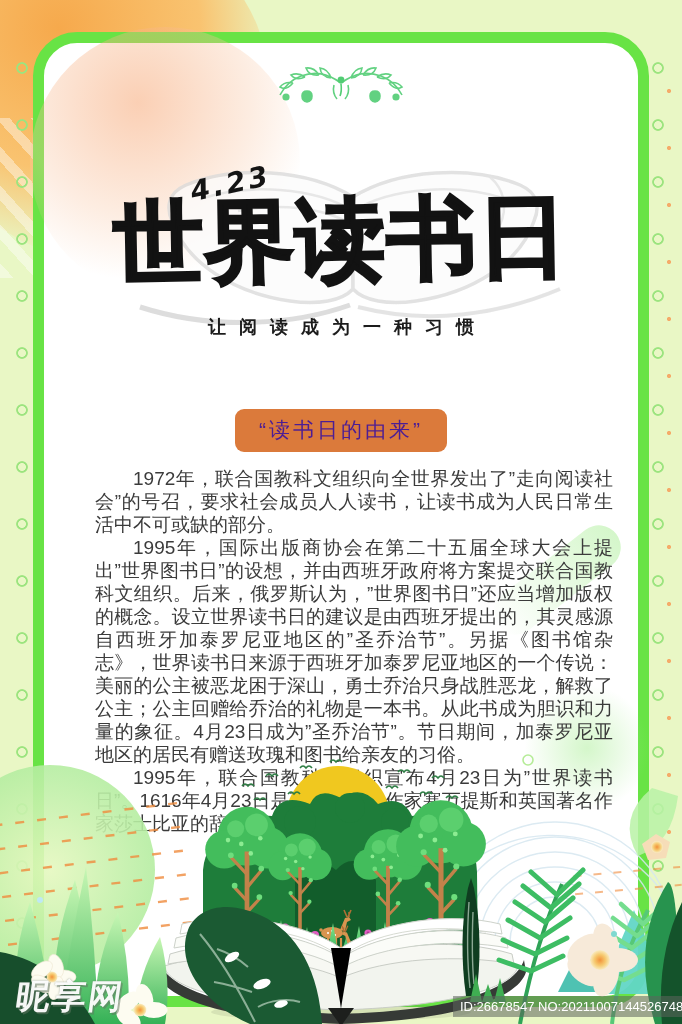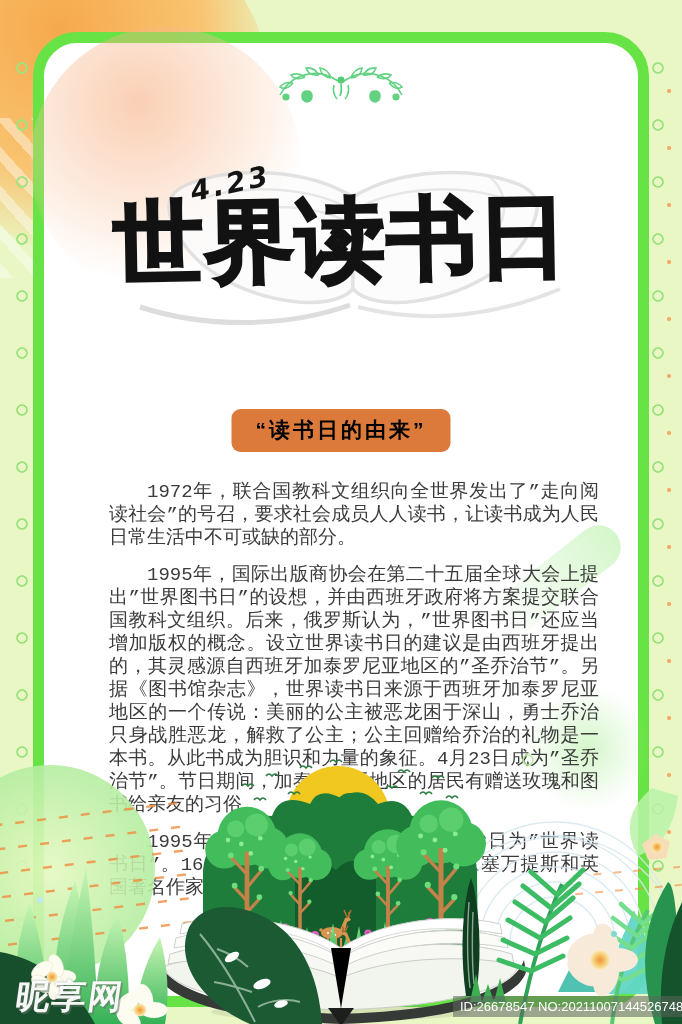--- a/index.html
+++ b/index.html
@@ -33,26 +33,26 @@
   .ornament{position:absolute;left:50%;top:20px;transform:translateX(-50%);}
   .book-sketch{position:absolute;left:94px;top:112px;opacity:.9;}
   .date-label{position:absolute;left:146px;top:124px;font-size:28px;font-weight:700;font-style:italic;
     color:#141414;transform:rotate(-12deg);letter-spacing:3px;font-family:"DejaVu Sans",sans-serif;}
   .title{position:absolute;left:0;top:146px;width:100%;margin:0;text-align:center;
     font-size:90px;line-height:1.15;font-weight:900;color:#121212;letter-spacing:1px;
     -webkit-text-stroke:2.5px #121212;transform:rotate(-1deg);}
   .subtitle{position:absolute;left:0;top:272px;width:100%;text-align:center;font-size:18px;font-weight:700;
     color:#1c1c1c;letter-spacing:13px;padding-left:13px;}
   
-  .badge{position:absolute;left:50%;top:366px;transform:translateX(-50%);background:#db7a3b;color:#000000;
-    font-size:21px;font-weight:700;letter-spacing:3px;padding:7px 24px 8px;border-radius:9px;white-space:nowrap;}
+  .badge{position:absolute;left:50%;top:366px;transform:translateX(-50%);background:#db7a3b;color:#4c1d95;
+    font-size:21px;font-weight:400;letter-spacing:3px;padding:7px 24px 8px;border-radius:9px;white-space:nowrap;}
   
   .body-text{position:absolute;left:51px;top:424px;width:518px;color:#3b3b3b;font-size:19px;line-height:23px;
     text-align:justify;}
-  .body-text p{margin:14px;text-indent:2em;font-family:Liberation Mono, monospace;}
+  .body-text p{margin:0;text-indent:2em;}
   
   .illu{position:absolute;left:0;bottom:0;z-index:5;}
   .wm{position:absolute;left:16px;bottom:4px;z-index:10;display:flex;align-items:baseline;gap:12px;}
   .wm-logo{font-size:34px;font-weight:900;color:rgba(255,255,255,.95);transform:skewX(-8deg);
     text-shadow:2px 2px 0 rgba(100,120,100,.5), 0 0 2px rgba(80,100,80,.6);letter-spacing:2px;}
   .wm-url{font-size:25px;font-weight:800;font-style:italic;color:#fff;
     text-shadow:1.5px 1.5px 2px rgba(55,70,55,.85);}
   .idbar{position:absolute;right:0;bottom:7px;width:229px;height:21px;line-height:21px;z-index:10;
     background:rgba(92,100,92,.55);color:#fff;font-size:13px;padding-left:7px;white-space:nowrap;}
 </style>
@@ -97,20 +97,21 @@
         <path d="M215 56 C176 32 110 28 62 44"></path>
         <path d="M215 56 C254 32 320 28 368 44"></path>
         <path d="M215 70 C186 52 140 48 100 56"></path>
         <path d="M352 22 C366 34 370 52 362 70"></path>
       </g>
       <path d="M2 152 C70 174 150 172 212 150" stroke="#cfcfcf" stroke-width="5" fill="none" opacity="0.8"></path>
       <path d="M220 152 C290 170 360 160 422 134" stroke="#d6d6d6" stroke-width="4" fill="none" opacity="0.7"></path>
     </svg>
     <div class="date-label">4.23</div>
     <h1 class="title">世界读书日</h1>
+    <div class="subtitle">让阅读成为一种习惯</div>
 
     <div class="badge">“读书日的由来”</div>
 
     <div class="body-text">
       <p>1972年，联合国教科文组织向全世界发出了”走向阅读社会”的号召，要求社会成员人人读书，让读书成为人民日常生活中不可或缺的部分。</p>
       <p>1995年，国际出版商协会在第二十五届全球大会上提出”世界图书日”的设想，并由西班牙政府将方案提交联合国教科文组织。后来，俄罗斯认为，”世界图书日”还应当增加版权的概念。设立世界读书日的建议是由西班牙提出的，其灵感源自西班牙加泰罗尼亚地区的”圣乔治节”。另据《图书馆杂志》，世界读书日来源于西班牙加泰罗尼亚地区的一个传说：美丽的公主被恶龙困于深山，勇士乔治只身战胜恶龙，解救了公主；公主回赠给乔治的礼物是一本书。从此书成为胆识和力量的象征。4月23日成为”圣乔治节”。节日期间，加泰罗尼亚地区的居民有赠送玫瑰和图书给亲友的习俗。</p>
       <p>1995年，联合国教科文组织宣布4月23日为”世界读书日”。1616年4月23日是西班牙著名作家塞万提斯和英国著名作家莎士比亚的辞世纪念日。</p>
     </div>
   </div>
 

